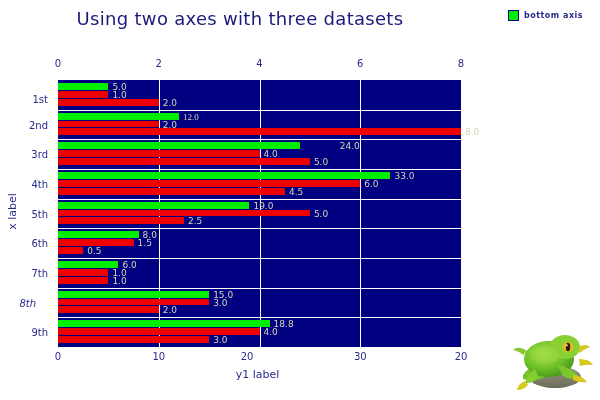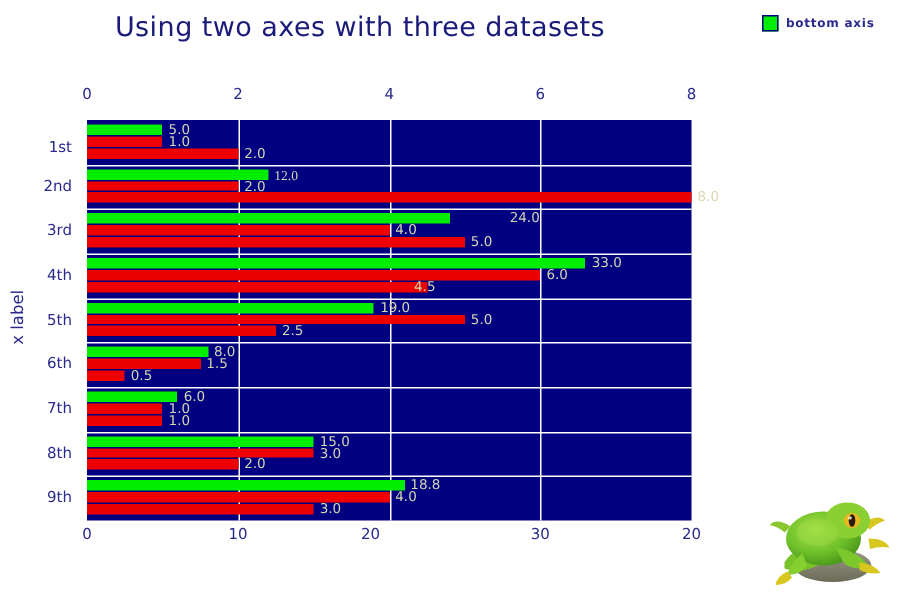--- a/index.html
+++ b/index.html
@@ -73,20 +73,21 @@
   
   #frog{position:absolute;left:505px;top:325px;width:88px;height:70px;}
 </style>
 </head>
 <body>
 
 <div id="root">
 
   <div class="title">Using two axes with three datasets</div>
 
+  <div class="axlabel-bottom">y1 label</div>
   <div class="axlabel-left">x label</div>
 
   <div id="topticks">
       <div class="toptick" style="left: 58px; top: 58px;">0</div>
       <div class="toptick" style="left: 158.75px; top: 58px;">2</div>
       <div class="toptick" style="left: 259.5px; top: 58px;">4</div>
       <div class="toptick" style="left: 360.25px; top: 58px;">6</div>
       <div class="toptick" style="left: 461px; top: 58px;">8</div>
     </div>
   <div id="botticks">
@@ -97,21 +98,21 @@
       <div class="bottick" style="left: 461px; top: 351px;">20</div>
     </div>
   <div id="ylabels">
       <div class="ytick" style="top: 19px; right: 6px;">1st</div>
       <div class="ytick" style="top: 44.5px; right: 6px;">2nd</div>
       <div class="ytick" style="top: 74.1667px; right: 6px;">3rd</div>
       <div class="ytick" style="top: 103.833px; right: 6px;">4th</div>
       <div class="ytick" style="top: 133.5px; right: 6px;">5th</div>
       <div class="ytick" style="top: 163.167px; right: 6px;">6th</div>
       <div class="ytick" style="top: 192.833px; right: 6px;">7th</div>
-      <div class="ytick" style="top: 222.5px; right: 6px;">8th</div>
+      <div class="ytick" style="top: 222.5px; right: 18px; font-style: italic;">8th</div>
       <div class="ytick" style="top: 252.167px; right: 6px;">9th</div>
     </div>
 
   <div id="plot">
       <div class="vgrid" style="left: 101px;"></div>
       <div class="vgrid" style="left: 202px;"></div>
       <div class="vgrid" style="left: 302px;"></div>
       <div style="position: absolute; left: 0px; right: 0px; height: 1px; background: rgb(255, 255, 255); top: 30px;"></div>
       <div style="position: absolute; left: 0px; right: 0px; height: 1px; background: rgb(255, 255, 255); top: 59px;"></div>
       <div style="position: absolute; left: 0px; right: 0px; height: 1px; background: rgb(255, 255, 255); top: 89px;"></div>
@@ -136,21 +137,21 @@
       <div class="vlabel" style="left: 245.8px; top: 66.2556px; margin-left: 36px;">24.0</div>
       <div class="bar r" style="top: 70.2111px; height: 6.91111px; width: 201.5px; background: rgb(238, 0, 0);"></div>
       <div class="vlabel" style="left: 205.5px; top: 74.1667px;">4.0</div>
       <div class="bar r" style="top: 78.1222px; height: 6.91111px; width: 251.875px; background: rgb(238, 0, 0);"></div>
       <div class="vlabel" style="left: 255.875px; top: 82.0778px;">5.0</div>
       <div class="bar g" style="top: 91.9667px; height: 6.91111px; width: 332.475px; background: rgb(0, 238, 0);"></div>
       <div class="vlabel" style="left: 336.475px; top: 95.9222px;">33.0</div>
       <div class="bar r" style="top: 99.8778px; height: 6.91111px; width: 302.25px; background: rgb(238, 0, 0);"></div>
       <div class="vlabel" style="left: 306.25px; top: 103.833px;">6.0</div>
       <div class="bar r" style="top: 107.789px; height: 6.91111px; width: 226.688px; background: rgb(238, 0, 0);"></div>
-      <div class="vlabel" style="left: 218px; top: 111.744px;">4.5</div>
+      <div class="vlabel" style="left: 231px; top: 111.744px;">4.5</div>
       <div class="bar g" style="top: 121.633px; height: 6.91111px; width: 191.425px; background: rgb(0, 238, 0);"></div>
       <div class="vlabel" style="left: 195.425px; top: 125.589px;">19.0</div>
       <div class="bar r" style="top: 129.544px; height: 6.91111px; width: 251.875px; background: rgb(238, 0, 0);"></div>
       <div class="vlabel" style="left: 255.875px; top: 133.5px;">5.0</div>
       <div class="bar r" style="top: 137.456px; height: 6.91111px; width: 125.938px; background: rgb(238, 0, 0);"></div>
       <div class="vlabel" style="left: 129.938px; top: 141.411px;">2.5</div>
       <div class="bar g" style="top: 151.3px; height: 6.91111px; width: 80.6px; background: rgb(0, 238, 0);"></div>
       <div class="vlabel" style="left: 84.6px; top: 155.256px;">8.0</div>
       <div class="bar r" style="top: 159.211px; height: 6.91111px; width: 75.5625px; background: rgb(238, 0, 0);"></div>
       <div class="vlabel" style="left: 79.5625px; top: 163.167px;">1.5</div>

